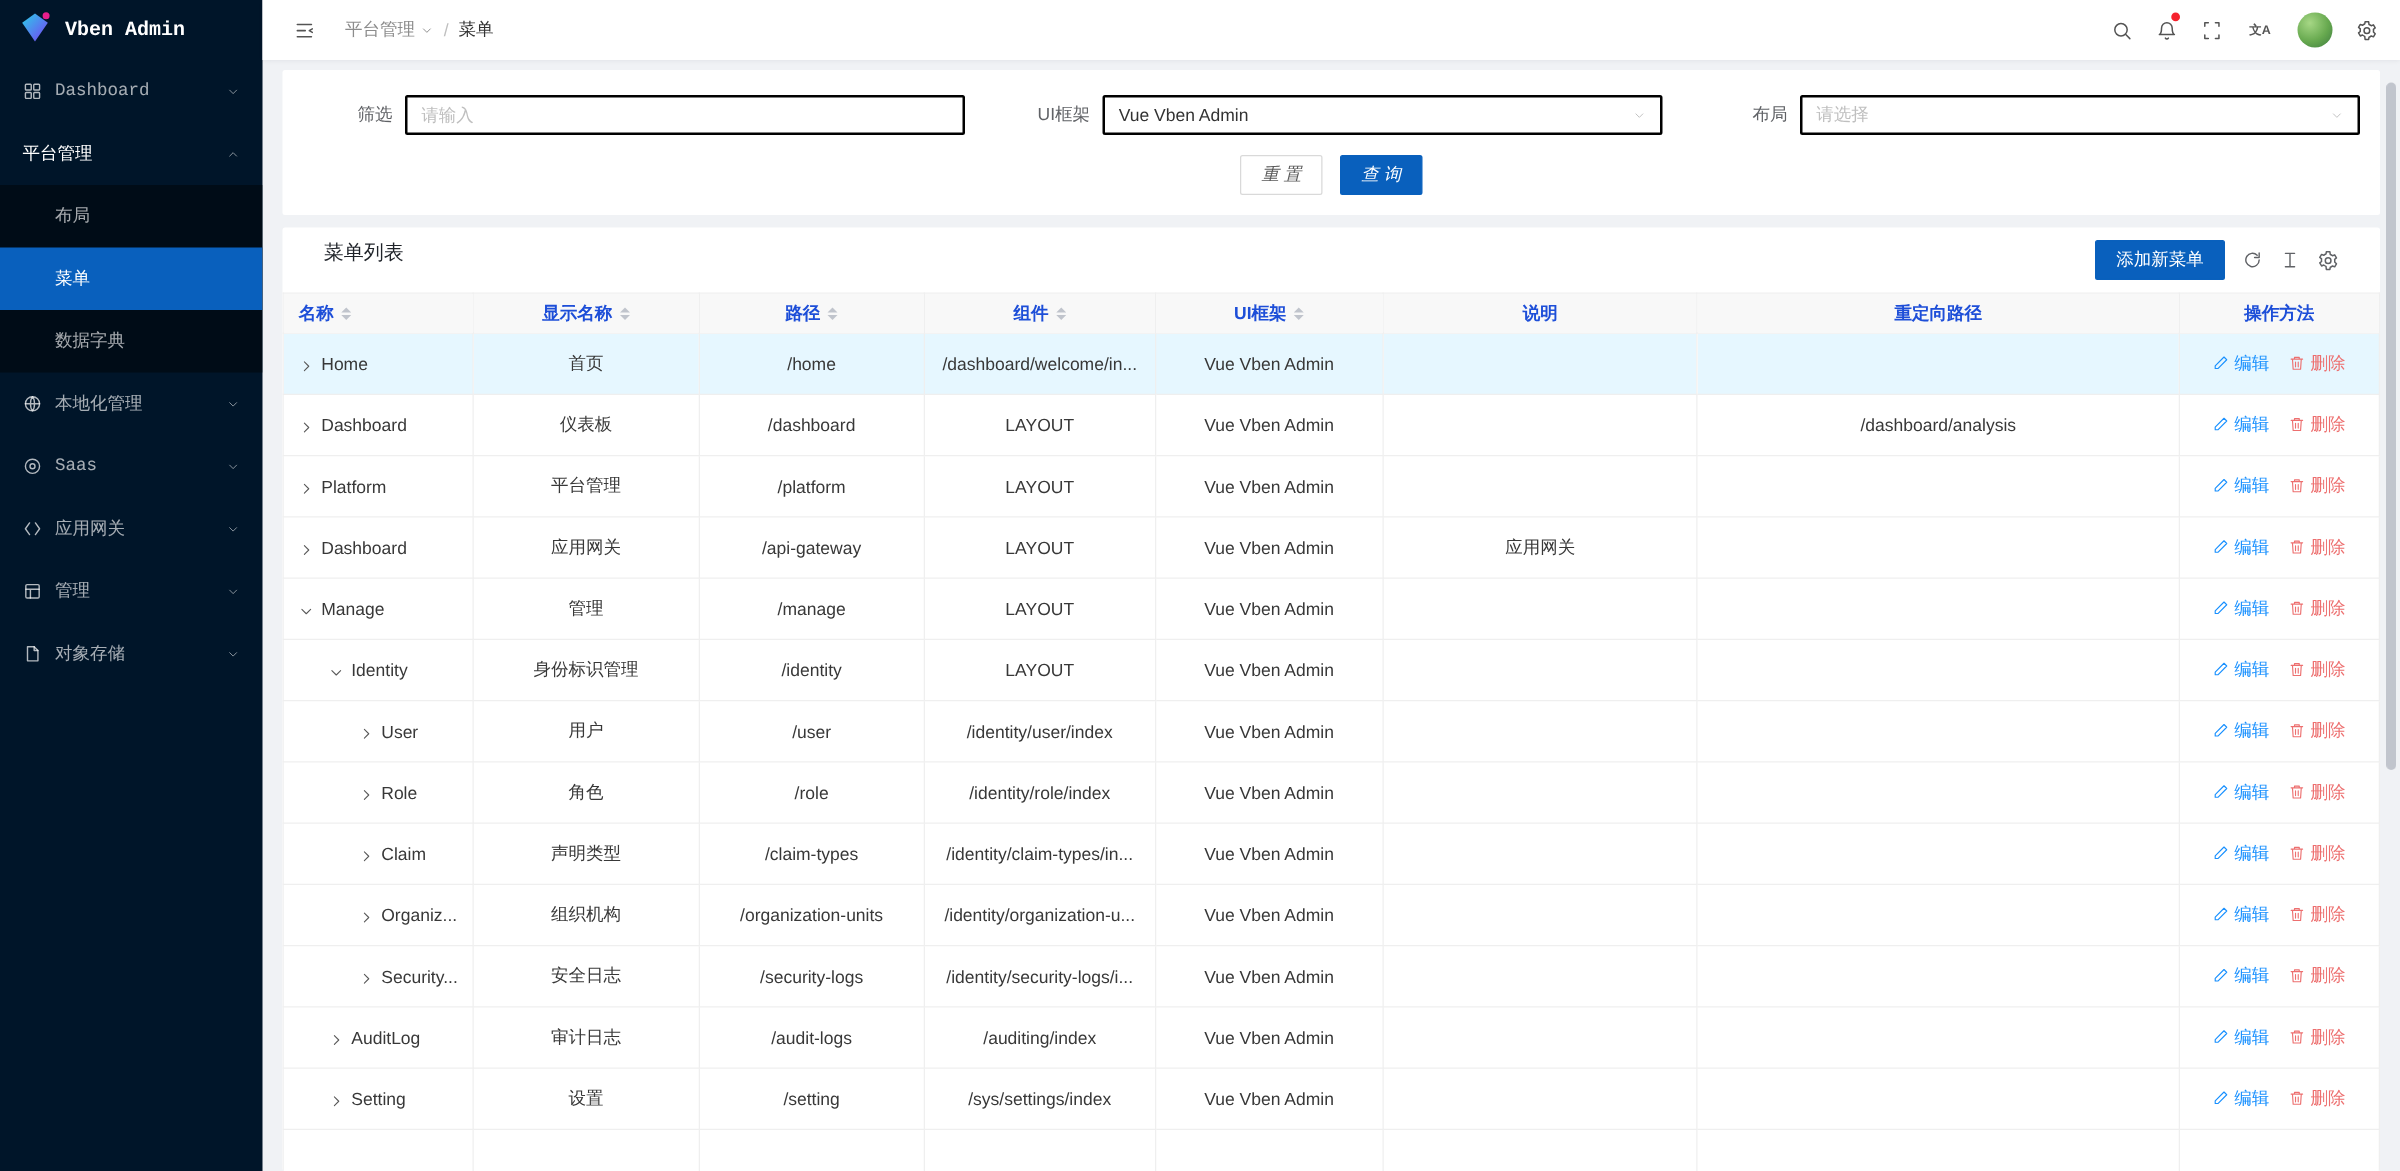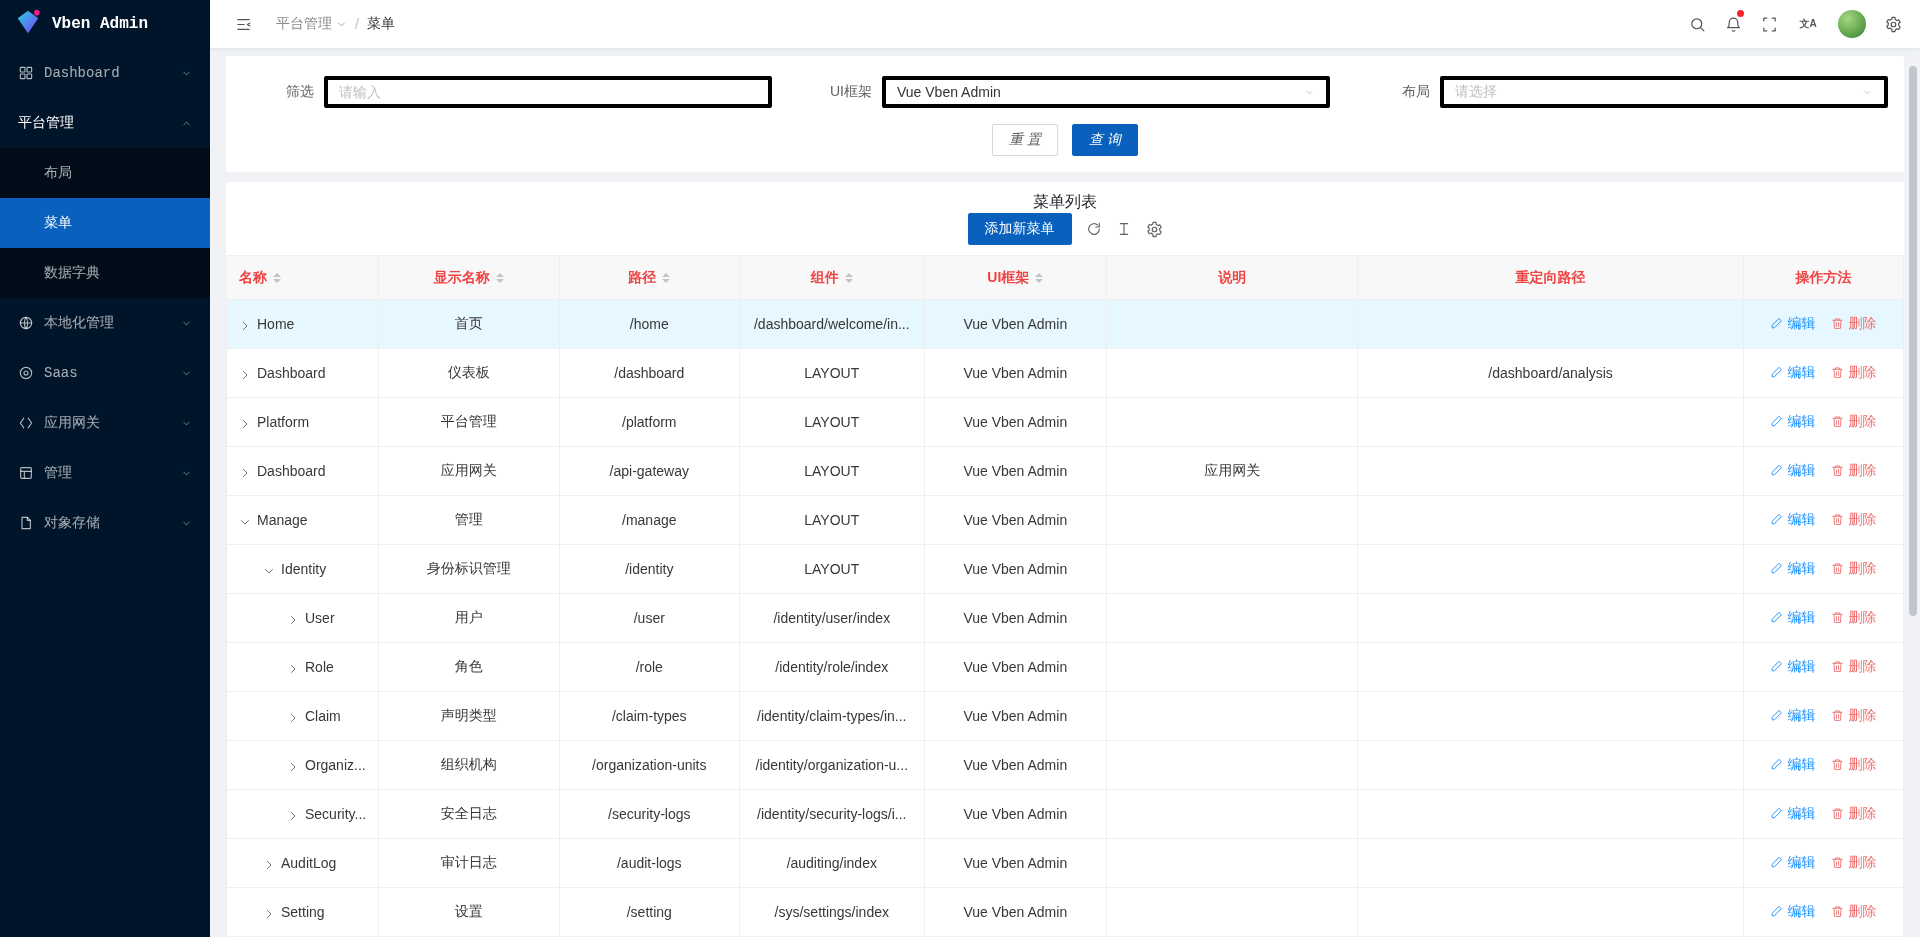--- a/index.html
+++ b/index.html
@@ -42,41 +42,41 @@
     background:radial-gradient(circle at 35% 30%, #a6d785 0%, #67a94f 55%, #3b7a3e 100%); }
 
   
   .content { flex:1; padding:8px 16px 0; display:flex; flex-direction:column; gap:10px; min-height:0;border-radius:28px; }
   .card { background:#fff; border-radius:2px; }
 
   .filter-card { padding:20px 16px 16px; }
   .filter-row { display:flex; gap:28px; }
   .field { flex:1; display:flex; align-items:center; gap:10px; min-width:0; }
   .flabel { width:72px; flex:none; text-align:right; color:#606266; white-space:nowrap; }
-  .control { flex:1; height:32px; border:4px solid #000000; border-radius:2px; background:#fff;
+  .control { flex:1; height:32px; border:2px solid #000000; border-radius:2px; background:#fff;
     padding:0 11px; font:inherit; color:#333; outline:none; min-width:0; }
   .control::placeholder { color:#bfbfbf; }
   .control.select { display:flex; align-items:center; justify-content:space-between; cursor:pointer; }
   .sel-text.placeholder { color:#bfbfbf; }
   .sel-chev { display:flex; color:#bfbfbf; }
   .filter-actions { display:flex; justify-content:center; gap:14px; margin-top:16px;font-style:italic; }
   .btn { height:32px; padding:0 16px; border:1px solid #d9d9d9; background:#fff; color:#595959;
     border-radius:2px; font:inherit; font-size:14px; cursor:pointer; white-space:nowrap; }
   .btn.primary { background:var(--primary,#0960bd); border-color:var(--primary,#0960bd); color:#fff; }
 
   .table-card { flex:1; display:flex; flex-direction:column; min-height:0; overflow:hidden; }
-  .table-toolbar { display:flex; align-items:center; justify-content:space-between; padding:10px 16px;flex-direction:column; }
+  .table-toolbar { display:flex; justify-content:space-between; padding:10px 33px; }
   .table-title { font-size:16px; color:#1f2329; }
   .toolbar-right { display:flex; align-items:center; gap:14px; }
   .tool-icon { display:flex; color:#606266; cursor:pointer; }
 
   table.grid { width:100%; border-collapse:collapse; table-layout:fixed; }
   .grid th, .grid td { border:1px solid #efefef; padding:0 8px; font-size:14px; text-align:center;
     overflow:hidden; white-space:nowrap; text-overflow:ellipsis; }
-  .grid th { height:44px; background:#f8f8f8; color:#ef4444; font-weight:bold; position:relative; }
+  .grid th { height:32px; background:#f8f8f8; color:#1d4ed8; font-weight:bold; position:relative; }
   .grid td { height:49px; color:#383838; }
   .grid th:first-child { text-align:left; padding-left:12px; }
   .sorter { display:inline-flex; flex-direction:column; margin-left:6px; vertical-align:middle; }
   .sorter i { display:block; width:0; height:0; border:4px solid transparent; }
   .sorter .up { border-bottom-color:#c0c4cc; margin-bottom:2px; border-top-width:0; }
   .sorter .down { border-top-color:#c0c4cc; border-bottom-width:0; }
   tr.hl td { background:var(--row-hl,#e6f7ff); }
   .name-wrap { display:flex; align-items:flex-end; }
   .tree-caret { display:inline-flex; color:#595959; margin-right:6px; flex:none; }
   .tree-caret.open { transform:rotate(90deg); }

